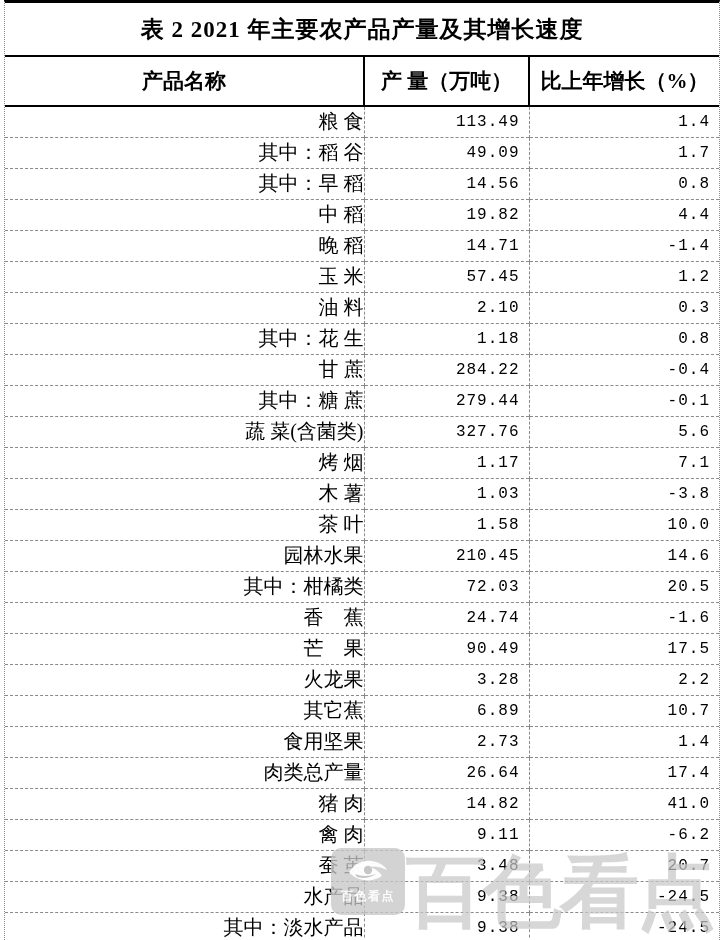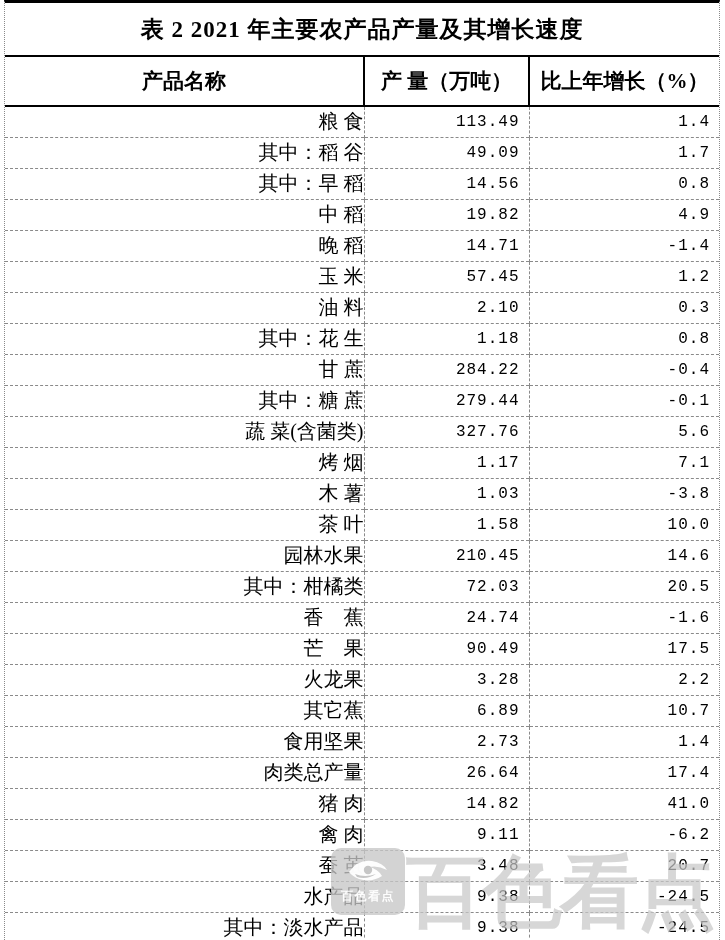--- a/index.html
+++ b/index.html
@@ -94,21 +94,21 @@
           <td class="num">1.7</td>
         </tr>
         <tr>
           <td class="name ind3">其中：早 稻</td>
           <td class="num">14.56</td>
           <td class="num">0.8</td>
         </tr>
         <tr>
           <td class="name ind4">中 稻</td>
           <td class="num">19.82</td>
-          <td class="num">4.9</td>
+          <td class="num">4.4</td>
         </tr>
         <tr>
           <td class="name ind4">晚 稻</td>
           <td class="num">14.71</td>
           <td class="num">-1.4</td>
         </tr>
         <tr>
           <td class="name ind2">玉 米</td>
           <td class="num">57.45</td>
           <td class="num">1.2</td>

